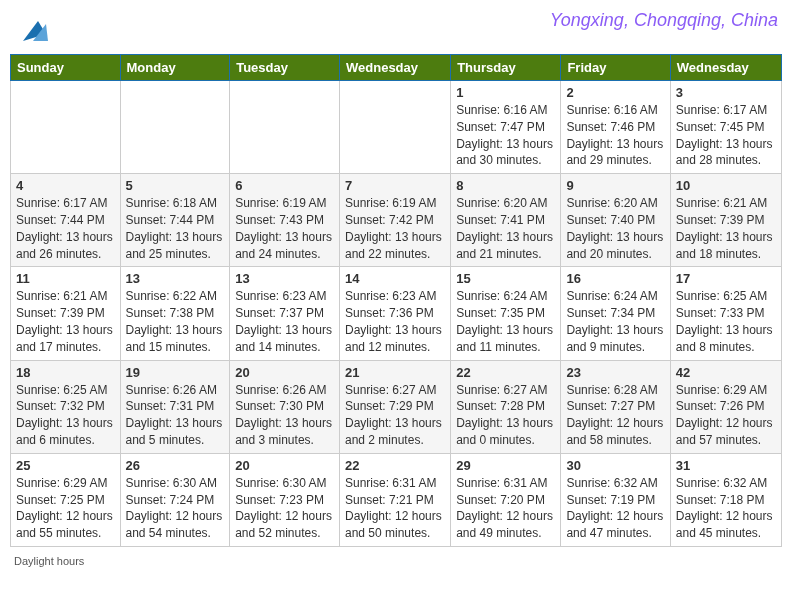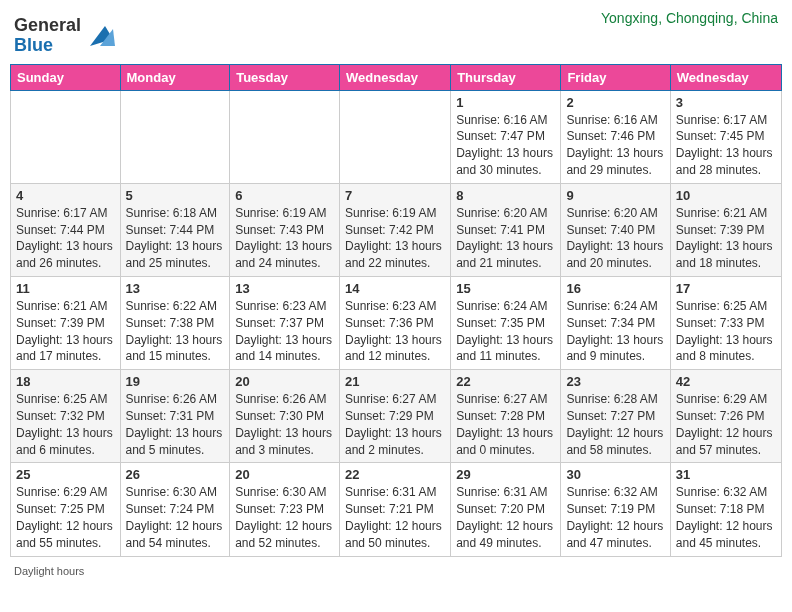--- a/index.html
+++ b/index.html
@@ -45,30 +45,31 @@
     .title-block {
       text-align: right;
     }
     .month-title {
       font-size: 42px;
       font-weight: bold;
       color: #333;
       line-height: 1.1;
     }
     .location-title {
-      font-size: 14px;
-      color: #15803d;
+      font-size: 18px;
+      color: #8b5cf6;
+      font-style: italic;
     }
     .calendar {
       width: 100%;
       border-collapse: collapse;
       font-size: 10.5px;
     }
     .calendar th {
-      background-color: #ec4899;
+      background-color: #4d7c0f;
       color: #fff;
       text-align: left;
       padding: 5px 6px;
       font-size: 13px;
       font-weight: bold;
       border: 1px solid #1a6faf;
     }
     .calendar td {
       border: 1px solid #ccc;
       vertical-align: top;
@@ -109,24 +110,20 @@
     
     .row-odd td { background: #fff; }
     .row-even td { background: #ebebeb; }
     .row-odd td.empty-cell { background: #fff; }
   </style>
 </head>
 <body>
 
 <div class="header">
   <div class="logo">
-    <div class="logo-text">
-      <span class="logo-general">General</span>
-      <span class="logo-blue">Blue</span>
-    </div>
     <svg class="logo-icon" viewBox="0 0 30 30">
       <polygon points="5,25 20,5 28,18" fill="#1a6faf"></polygon>
       <polygon points="15,25 28,8 30,25" fill="#5ba3d9"></polygon>
     </svg>
   </div>
   <div class="title-block">
     <div class="location-title">Yongxing, Chongqing, China</div>
   </div>
 </div>
 

